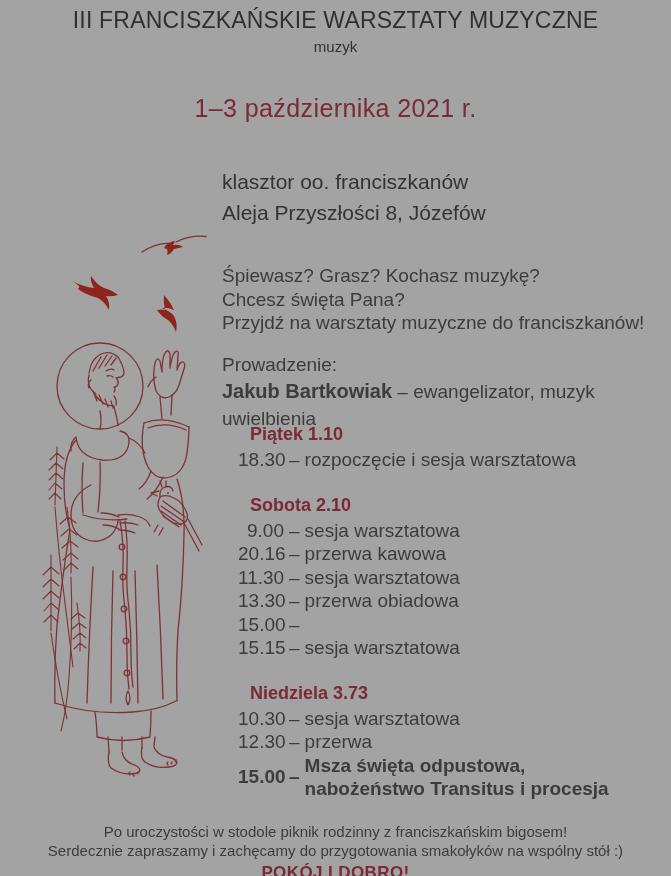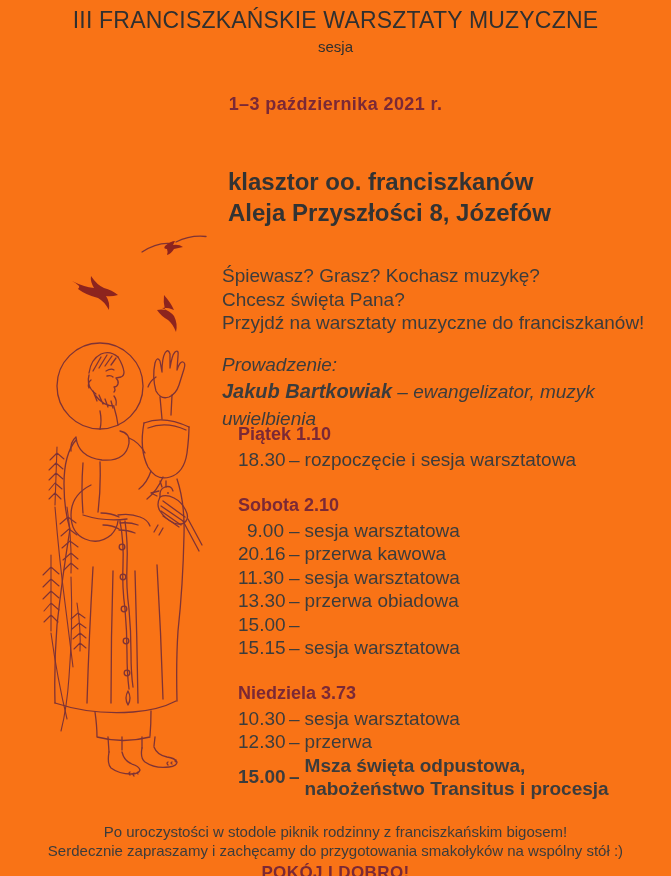--- a/index.html
+++ b/index.html
@@ -1,55 +1,55 @@
 <!DOCTYPE html>
 <html lang="pl"><head>
 <meta charset="utf-8">
 <style>
   html,body { margin:0; padding:0; background:#ffffff; }
   .poster {
-    position:relative; width:671px; height:876px; background:#f97316;
+    position:relative; width:671px; height:876px; background:#a3a3a3;
     font-family:"Liberation Sans", sans-serif; color:#3c3c3c; overflow:hidden;
   }
   
   .title-block { position:absolute; top:6px; left:0; right:0; text-align:center; color:#303030; }
   .title-line  { font-size:23px; line-height:28px; font-weight:400; letter-spacing:0.2px; }
   .title-conj  { font-size:15px; line-height:26px; }
   .date-line   {
     position:absolute; top:94px; left:0; right:0; text-align:center;
-    color:#7b2936; font-weight:700; font-size:18px; letter-spacing:0.4px;
+    color:#7b2936; font-weight:400; font-size:25px; letter-spacing:0.4px;
   }
   
-  .venue { position:absolute; left:228px; top:166px; font-weight:700; font-size:24px; line-height:31px; color:#333333; }
+  .venue { position:absolute; left:222px; top:166px; font-weight:400; font-size:21px; line-height:31px; color:#333333; }
   .invitation { position:absolute; left:222px; top:264px; font-size:19px; line-height:23.5px; }
-  .leader { position:absolute; left:222px; top:351px; font-size:19px; line-height:27px;font-style:italic; }
+  .leader { position:absolute; left:222px; top:351px; font-size:19px; line-height:27px; }
   .leader .name { font-weight:700; font-size:20px; }
   
   .schedule { position:absolute; left:238px; top:422px; font-size:19px; }
   .day-block { margin-bottom:21px; }
-  .day-title { margin:0 0 2px 0; color:#7b2936; font-weight:700; font-size:18px; line-height:24px; }
+  .day-title { margin:0 0 2px 12px; color:#7b2936; font-weight:700; font-size:18px; line-height:24px; }
   .sched-item { display:flex; line-height:23.5px;align-items:center; }
   .sched-item.bold { font-weight:700; }
   .sched-time { width:46px; text-align:right; flex:0 0 auto; }
   .sched-sep  { padding:0 5px; flex:0 0 auto; }
   .sched-text { flex:1 1 auto; }
   
   .footer { position:absolute; top:822px; left:0; right:0; text-align:center; font-size:15px; line-height:19px; color:#3c3c3c; }
   .motto { margin-top:3px; color:#7b2936; font-weight:700; font-size:17px; letter-spacing:0.4px; }
   
   .illustration { position:absolute; left:5px; top:225px; width:205px; height:600px; }
 </style>
 </head>
 <body>
 
 <div class="poster">
 
   <div class="title-block">
     <div class="title-line">III FRANCISZKAŃSKIE WARSZTATY MUZYCZNE</div>
-    <div class="title-conj">sesja</div>
+    <div class="title-conj">muzyk</div>
   </div>
   <div class="date-line">1–3 października 2021 r.</div>
 
   <div class="venue">
     <div>klasztor oo. franciszkanów</div>
     <div>Aleja Przyszłości 8, Józefów</div>
   </div>
 
   <div class="invitation">
     <div>Śpiewasz? Grasz? Kochasz muzykę?</div>

